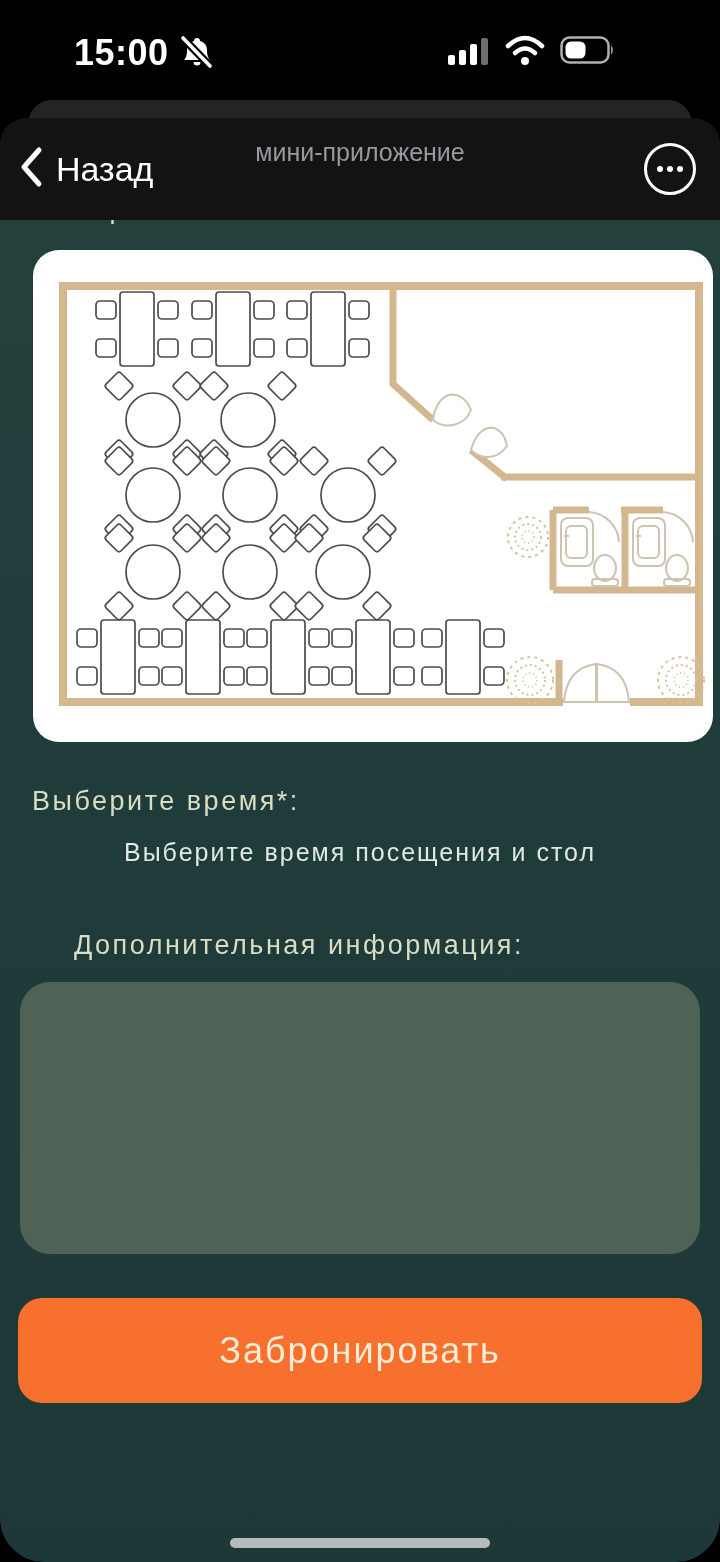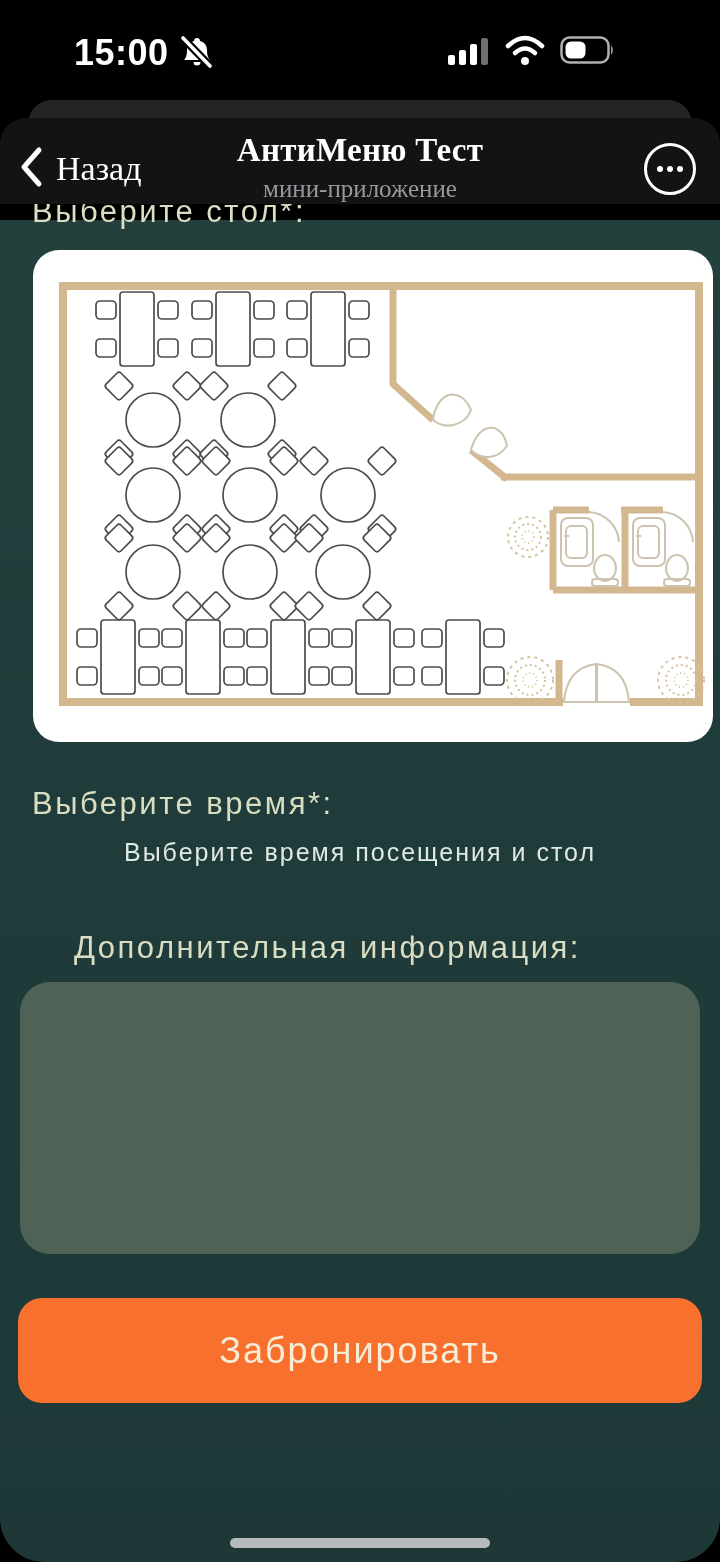--- a/index.html
+++ b/index.html
@@ -17,31 +17,31 @@
     position:relative;
     overflow:hidden;
   }
   
   .status-bar{position:absolute;top:0;left:0;width:672px;height:95px;background:#000;z-index:30;}
   .status-time{position:absolute;left:74px;top:32px;color:#fff;font-size:36px;font-weight:700;letter-spacing:.5px;}
   .bell{position:absolute;left:178px;top:34px;}
   .status-right{position:absolute;right:56px;top:34px;display:flex;align-items:center;gap:14px;}
   
   .sheet-behind{position:absolute;top:100px;left:28px;right:28px;height:60px;background:var(--sheet_behind);border-radius:24px 24px 0 0;z-index:19;}
-  .nav-header{position:absolute;top:118px;left:0;width:720px;height:86px;background:var(--header);border-radius:26px 26px 0 0;z-index:20;font-family:Liberation Serif, serif;}
+  .nav-header{position:absolute;top:118px;left:0;width:720px;height:102px;background:var(--header);border-radius:26px 26px 0 0;z-index:20;}
   .back-button{position:absolute;left:20px;top:0;height:102px;display:flex;align-items:center;gap:12px;color:#fff;cursor:pointer;}
   .back-label{font-size:34px;color:#fff;}
   .header-titles{position:absolute;left:0;right:0;top:14px;text-align:center;}
   .app-title{color:#fff;font-size:33px;font-weight:700;letter-spacing:.3px;}
   .app-subtitle{margin-top:6px;color:var(--subtitle);font-size:25px;}
   .more-menu-button{position:absolute;right:24px;top:25px;width:52px;height:52px;border:3px solid #fff;border-radius:50%;display:flex;align-items:center;justify-content:center;gap:4px;cursor:pointer;}
   .more-menu-button i{width:6px;height:6px;background:#fff;border-radius:50%;}
   
   .content-bg{position:absolute;top:220px;left:0;right:0;bottom:0;background:linear-gradient(180deg,#23403d 0%,var(--background) 45%,#1d3836 100%);border-radius:0 0 44px 44px;z-index:1;}
-  .form-label{position:absolute;left:32px;color:var(--label);font-size:31px;letter-spacing:2.5px;z-index:5;}
+  .form-label{position:absolute;left:32px;color:var(--label);font-size:27px;letter-spacing:2.5px;z-index:5;}
   .select-table-label{top:194px;}
   .select-time-label{top:786px;}
   .info-label{top:930px;left:28px;margin-left:46px;}
   .time-hint{position:absolute;top:838px;left:0;right:0;text-align:center;color:var(--hint);font-size:25px;letter-spacing:2px;z-index:5;}
   
   .floorplan-card{position:absolute;top:250px;left:33px;width:680px;height:492px;background:var(--card);border-radius:26px;z-index:5;overflow:hidden;}
   .floorplan-card svg{display:block;width:100%;height:100%;}
   .wall{stroke:var(--wall);stroke-width:8;fill:none;}
   .wall-thin{stroke:var(--wall);stroke-width:7;fill:none;}
   .fixt{stroke:var(--fixture);stroke-width:2;fill:none;}
@@ -101,21 +101,20 @@
 <div class="nav-header">
   <div class="back-button">
     <span>
       <svg width="24" height="42" viewBox="0 0 24 42">
         <polyline points="19,4 4,21 19,38" stroke="#fff" stroke-width="5" fill="none" stroke-linecap="round" stroke-linejoin="round"></polyline>
       </svg>
     </span>
     <span class="back-label">Назад</span>
   </div>
   <div class="header-titles">
-    <div class="app-title">АнтиМеню Тест</div>
     <div class="app-subtitle">мини-приложение</div>
   </div>
   <div class="more-menu-button">
       <i></i>
       <i></i>
       <i></i>
     </div>
 </div>
 
 <div class="floorplan-card">

